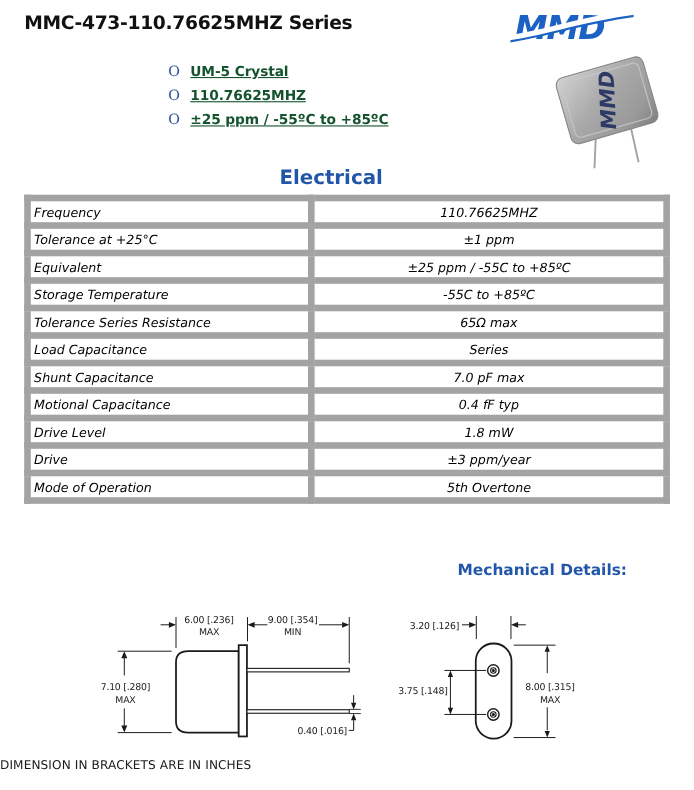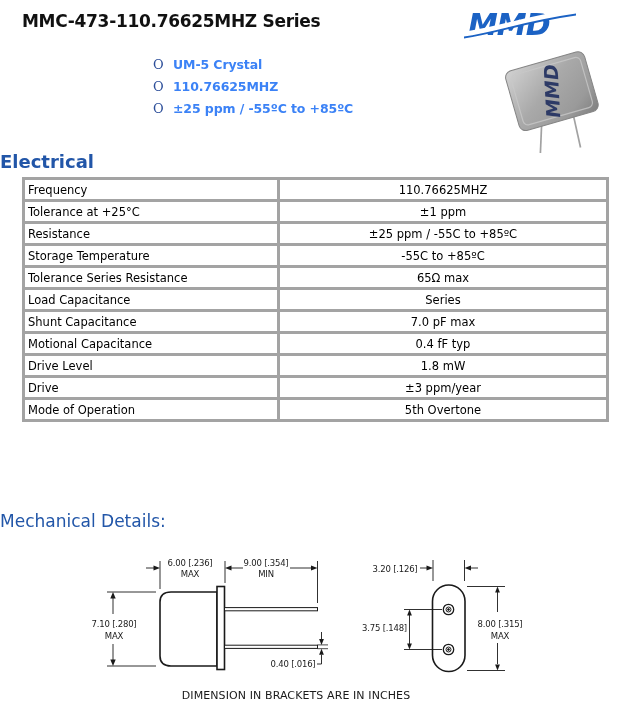--- a/index.html
+++ b/index.html
@@ -7,40 +7,40 @@
         font-family:"DejaVu Sans",sans-serif;color:#000;}
 
   .title{position:absolute;left:22px;top:11px;font-size:17px;font-weight:bold;
          color:#111;letter-spacing:-0.3px;}
 
   .logo-svg{position:absolute;left:464px;top:2px;}
 
   .features{position:absolute;left:153px;top:57px;margin:0;padding:0;list-style:none;}
   .feature{display:flex;align-items:baseline;height:22px;}
   .bullet{font-family:"DejaVu Serif",serif;font-size:13px;color:#2d4f9a;width:20px;flex:0 0 20px;}
-  .feature-label{font-size:12.5px;font-weight:bold;color:#3b82f6;letter-spacing:-0.1px;}
+  .feature-label{font-size:12.5px;font-weight:bold;color:#14532d;letter-spacing:-0.1px;text-decoration:underline;}
 
   .crystal-photo{position:absolute;left:478px;top:50px;}
 
-  .h-electrical{position:absolute;left:0;top:151px;width:602px;
+  .h-electrical{position:absolute;left:0;top:151px;width:602px;text-align:center;
                 font-size:18px;font-weight:bold;color:#2256a8;}
-  .h-mech{position:absolute;left:0;top:511px;width:570px;text-align:left;
-          font-size:17px;font-weight:normal;color:#2256a8;}
+  .h-mech{position:absolute;left:0;top:511px;width:570px;text-align:right;
+          font-size:14px;font-weight:bold;color:#2256a8;}
 
   .spec-table{position:absolute;left:22px;top:177px;width:587px;border-collapse:collapse;
               font-size:11.5px;color:#000;table-layout:fixed;}
-  .spec-table td{border:3px solid #a3a3a3;height:19px;padding:0;overflow:hidden;white-space:nowrap;}
+  .spec-table td{border:6px solid #a3a3a3;height:19px;padding:0;overflow:hidden;white-space:nowrap;font-style:italic;}
   .spec-table td.param{padding-left:3px;width:249px;}
   .spec-table td.value{text-align:center;}
 
   .mech-svg{position:absolute;left:0;top:545px;}
   .mech-svg path,.mech-svg rect,.mech-svg circle,.mech-svg line{stroke:#1a1a1a;}
   .dim{font-size:8.5px;fill:#1a1a1a;font-family:"DejaVu Sans",sans-serif;letter-spacing:-0.2px;}
 
-  .note{position:absolute;left:0;top:689px;width:592px;text-align:center;
+  .note{position:absolute;left:0;top:689px;width:592px;text-align:left;
         font-size:11px;color:#1a1a1a;letter-spacing:0.1px;}
 </style>
 </head>
 <body>
 
 <div class="page">
 
   <div class="title">MMC-473-110.76625MHZ Series</div>
 
   <svg class="logo-svg" width="112" height="44" viewBox="0 0 112 44">
@@ -94,21 +94,21 @@
           <td class="param">Frequency</td>
           <td class="value">110.76625MHZ</td>
         </tr>
 
         <tr>
           <td class="param">Tolerance at +25°C</td>
           <td class="value">±1 ppm</td>
         </tr>
 
         <tr>
-          <td class="param">Resistance</td>
+          <td class="param">Equivalent</td>
           <td class="value">±25 ppm / -55C to +85ºC</td>
         </tr>
 
 
         <tr>
           <td class="param">Storage Temperature</td>
           <td class="value">-55C to +85ºC</td>
         </tr>
 
         <tr>

